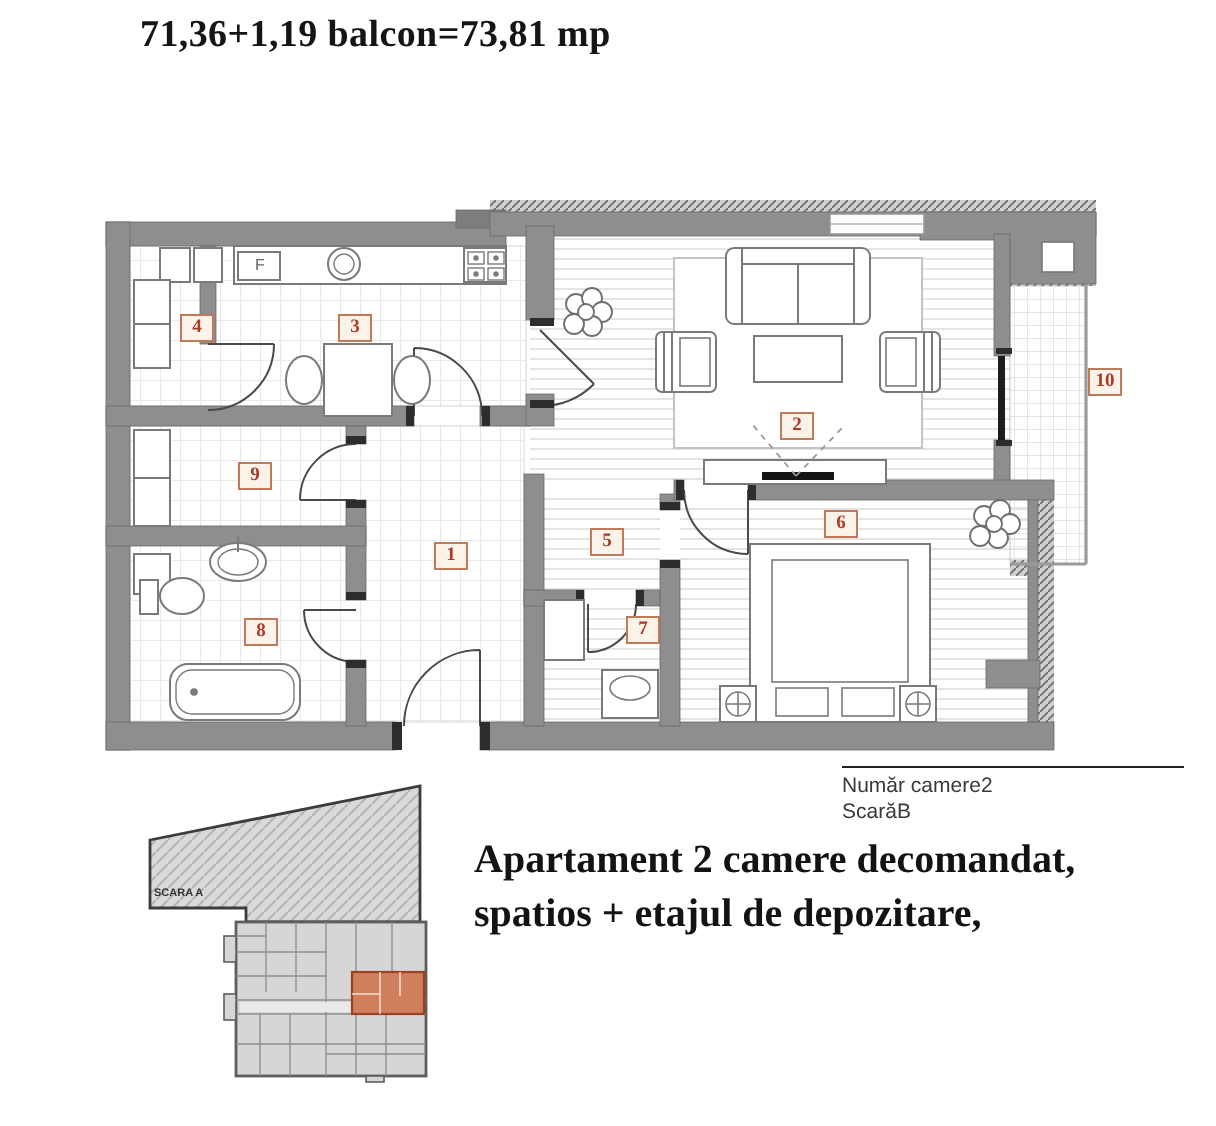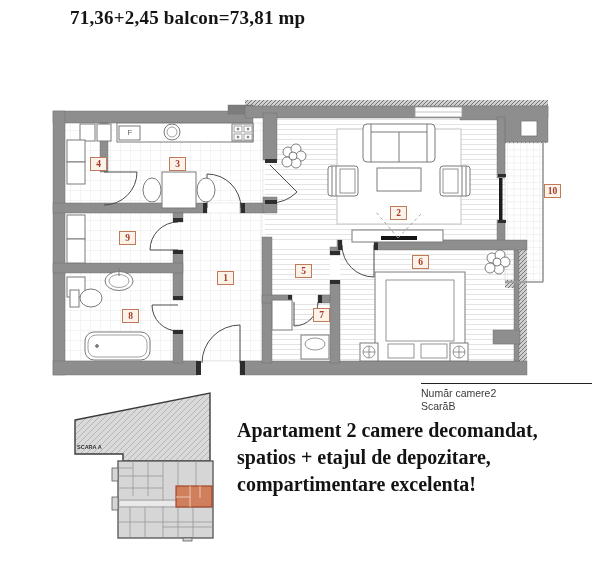--- a/index.html
+++ b/index.html
@@ -278,21 +278,21 @@
         <rect x="120" y="501" width="91" height="5" fill="#e9e9e9"></rect>
         <g>
           <rect x="176" y="486" width="36" height="21" fill="#cf7f5c" stroke="#9c3f22" stroke-width="1.1"></rect>
           <path d="M190 486 V507 M200 486 V498 M176 497 H190" stroke="#f3ded2" stroke-width="0.8" fill="none"></path>
         </g>
       </g>
     </g>
   </svg>
 
   <div class="title-block">
-    <div class="title-line2">71,36+2,45 balcon=73,81 mp</div>
+    <div class="title-line2">71,36+1,19 balcon=73,81 mp</div>
   </div>
 
   <div id="room-labels">
       <div class="room-label" style="left: 217px; top: 271px;">1</div>
       <div class="room-label" style="left: 390px; top: 206px;">2</div>
       <div class="room-label" style="left: 169px; top: 157px;">3</div>
       <div class="room-label" style="left: 90px; top: 157px;">4</div>
       <div class="room-label" style="left: 295px; top: 264px;">5</div>
       <div class="room-label" style="left: 412px; top: 255px;">6</div>
       <div class="room-label" style="left: 313px; top: 308px;">7</div>
@@ -312,15 +312,14 @@
     </div>
     <div class="info-row">
       <span>Scară</span>
       <span>B</span>
     </div>
   </div>
 
   <div class="description">
     <div>Apartament 2 camere decomandat,</div>
     <div>spatios + etajul de depozitare,</div>
-    <div>compartimentare excelenta!</div>
   </div>
 </div>
 
 </body></html>

